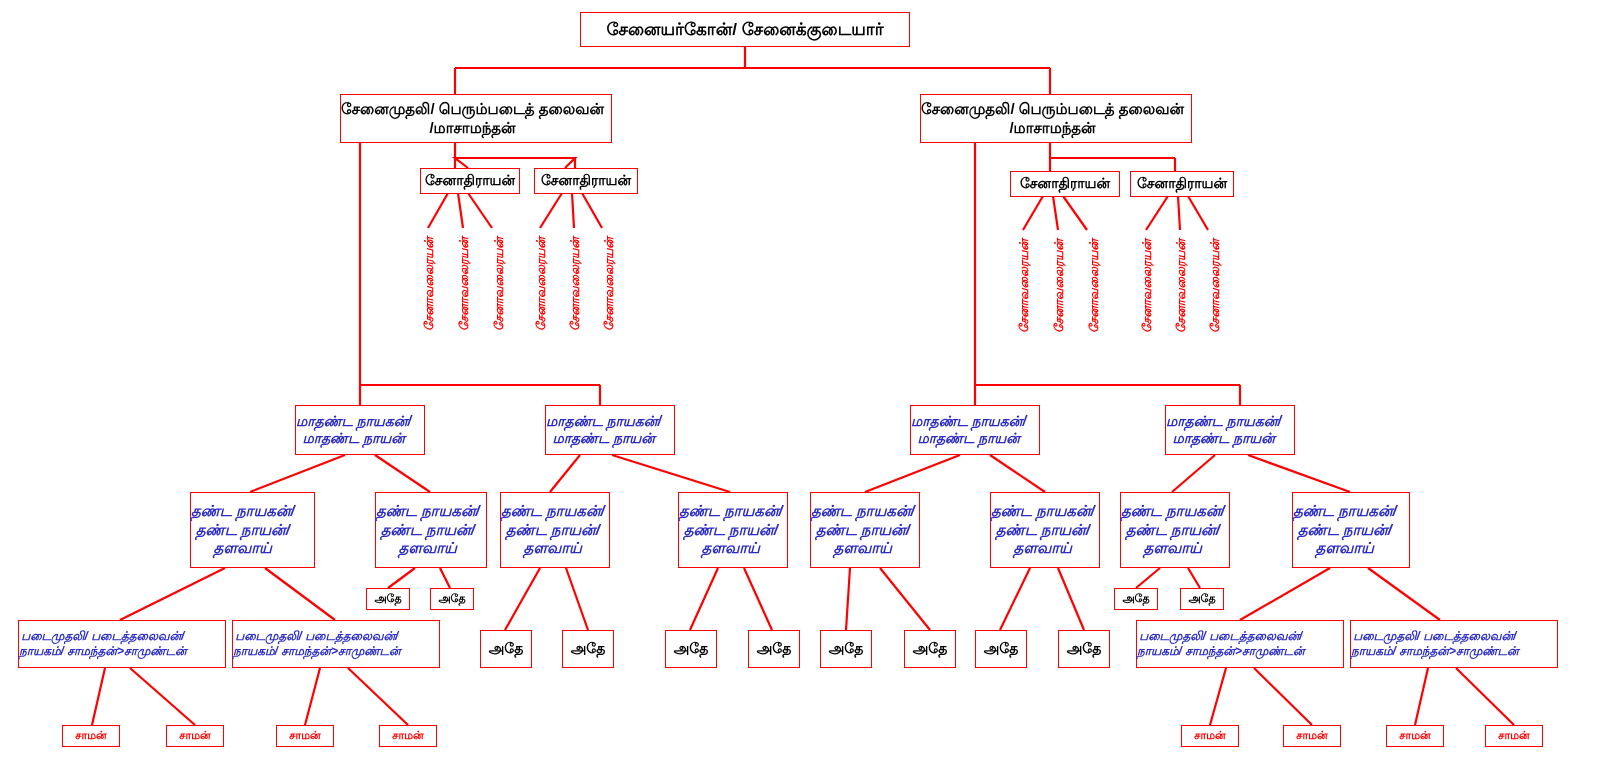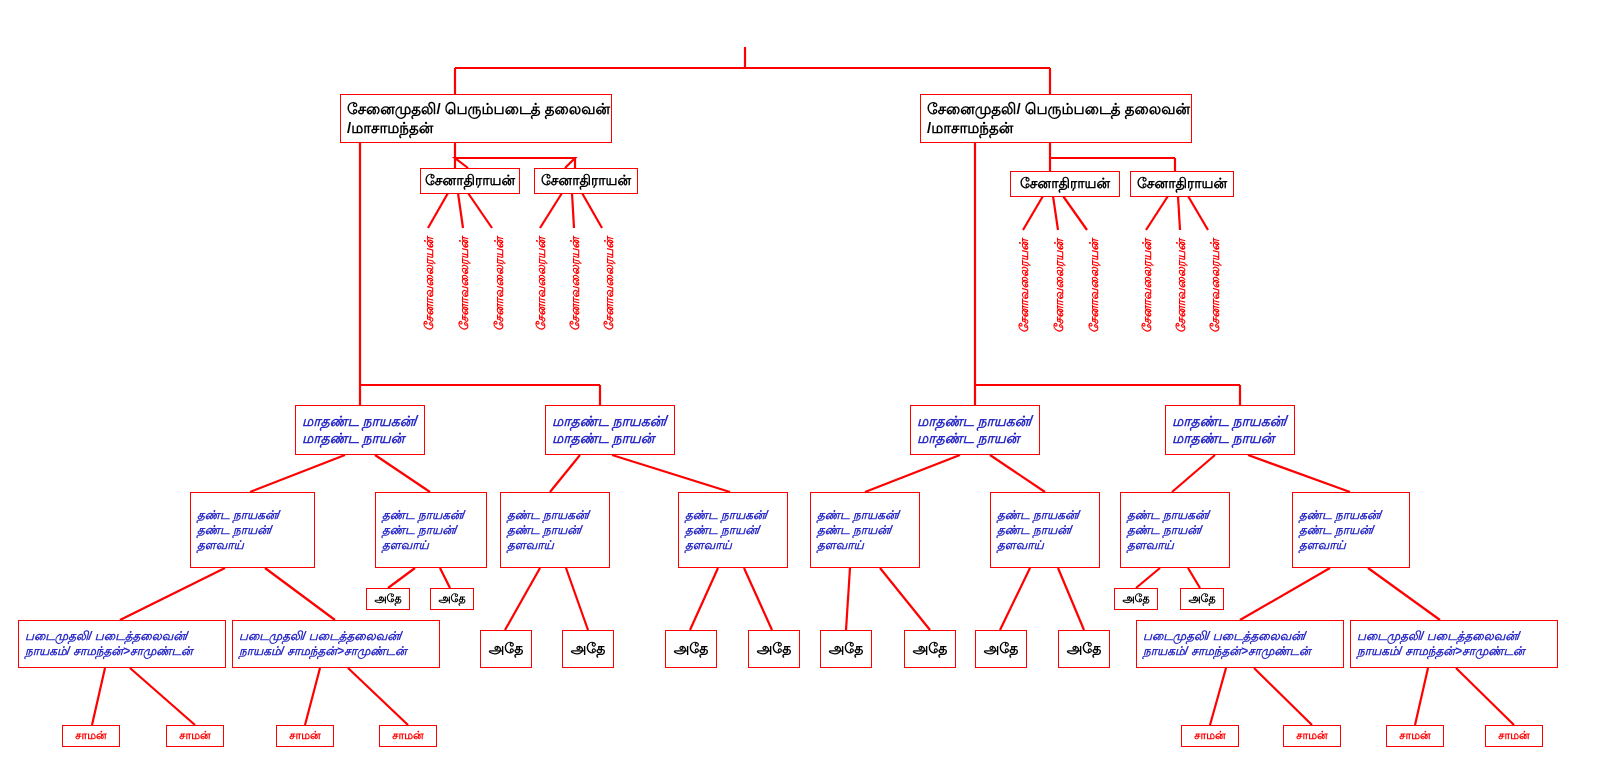--- a/index.html
+++ b/index.html
@@ -52,37 +52,37 @@
   .t-blue {
     color: #2b2bc8;
     font-style: italic;
     font-weight: bold;
   }
   .lvl-root   { font-size: 17px; }
   .lvl-2      { font-size: 15px; }
   .lvl-3      { font-size: 14px; }
   .lvl-vert   { font-size: 12px; }
   .lvl-4      { font-size: 14px; }
-  .lvl-5      { font-size: 12px; }
+  .lvl-5      { font-size: 15px; }
   .lvl-6      { font-size: 14px; }
   .lvl-small  { font-size: 11px; }
   .lvl-7      { font-size: 12px; }
 
   .vert {
     writing-mode: vertical-rl;
     transform: rotate(180deg);
     border: none;
     background: transparent;
     white-space: nowrap;
     padding: 0;
     color: #ff0000;
     font-style: italic;
     font-weight: bold;
   }
-  .left-align { justify-content: flex-start; text-align: left; padding-left: 6px; }
+  .left-align { justify-content: flex-start; text-align: center; }
 </style>
 </head>
 <body>
 
 <div id="canvas">
 
   <svg id="lines" viewBox="0 0 1600 769">
     <g stroke="#ff0000" stroke-width="2.2" fill="none">
 
       <path d="M 745,47 L 745,68"></path>
@@ -170,20 +170,21 @@
       <path d="M 348,668 L 408,725"></path>
 
       <path d="M 1226,668 L 1210,725"></path>
       <path d="M 1254,668 L 1312,725"></path>
 
       <path d="M 1428,668 L 1415,725"></path>
       <path d="M 1456,668 L 1514,725"></path>
     </g>
   </svg>
 
+  <div class="node t-black lvl-root" style="left:580px; top:12px; width:330px; height:35px;">சேனையர்கோன்/ சேனைக்குடையார்</div>
 
   <div class="node t-black lvl-2 left-align" style="left:340px; top:94px; width:272px; height:49px;">சேனைமுதலி/ பெரும்படைத் தலைவன்
 /மாசாமந்தன்</div>
   <div class="node t-black lvl-2 left-align" style="left:920px; top:94px; width:272px; height:49px;">சேனைமுதலி/ பெரும்படைத் தலைவன்
 /மாசாமந்தன்</div>
 
   <div class="node t-black lvl-3" style="left:420px; top:168px; width:100px; height:26px;">சேனாதிராயன்</div>
   <div class="node t-black lvl-3" style="left:534px; top:168px; width:104px; height:26px;">சேனாதிராயன்</div>
   <div class="node t-black lvl-3" style="left:1010px; top:171px; width:110px; height:26px;">சேனாதிராயன்</div>
   <div class="node t-black lvl-3" style="left:1130px; top:171px; width:104px; height:26px;">சேனாதிராயன்</div>

